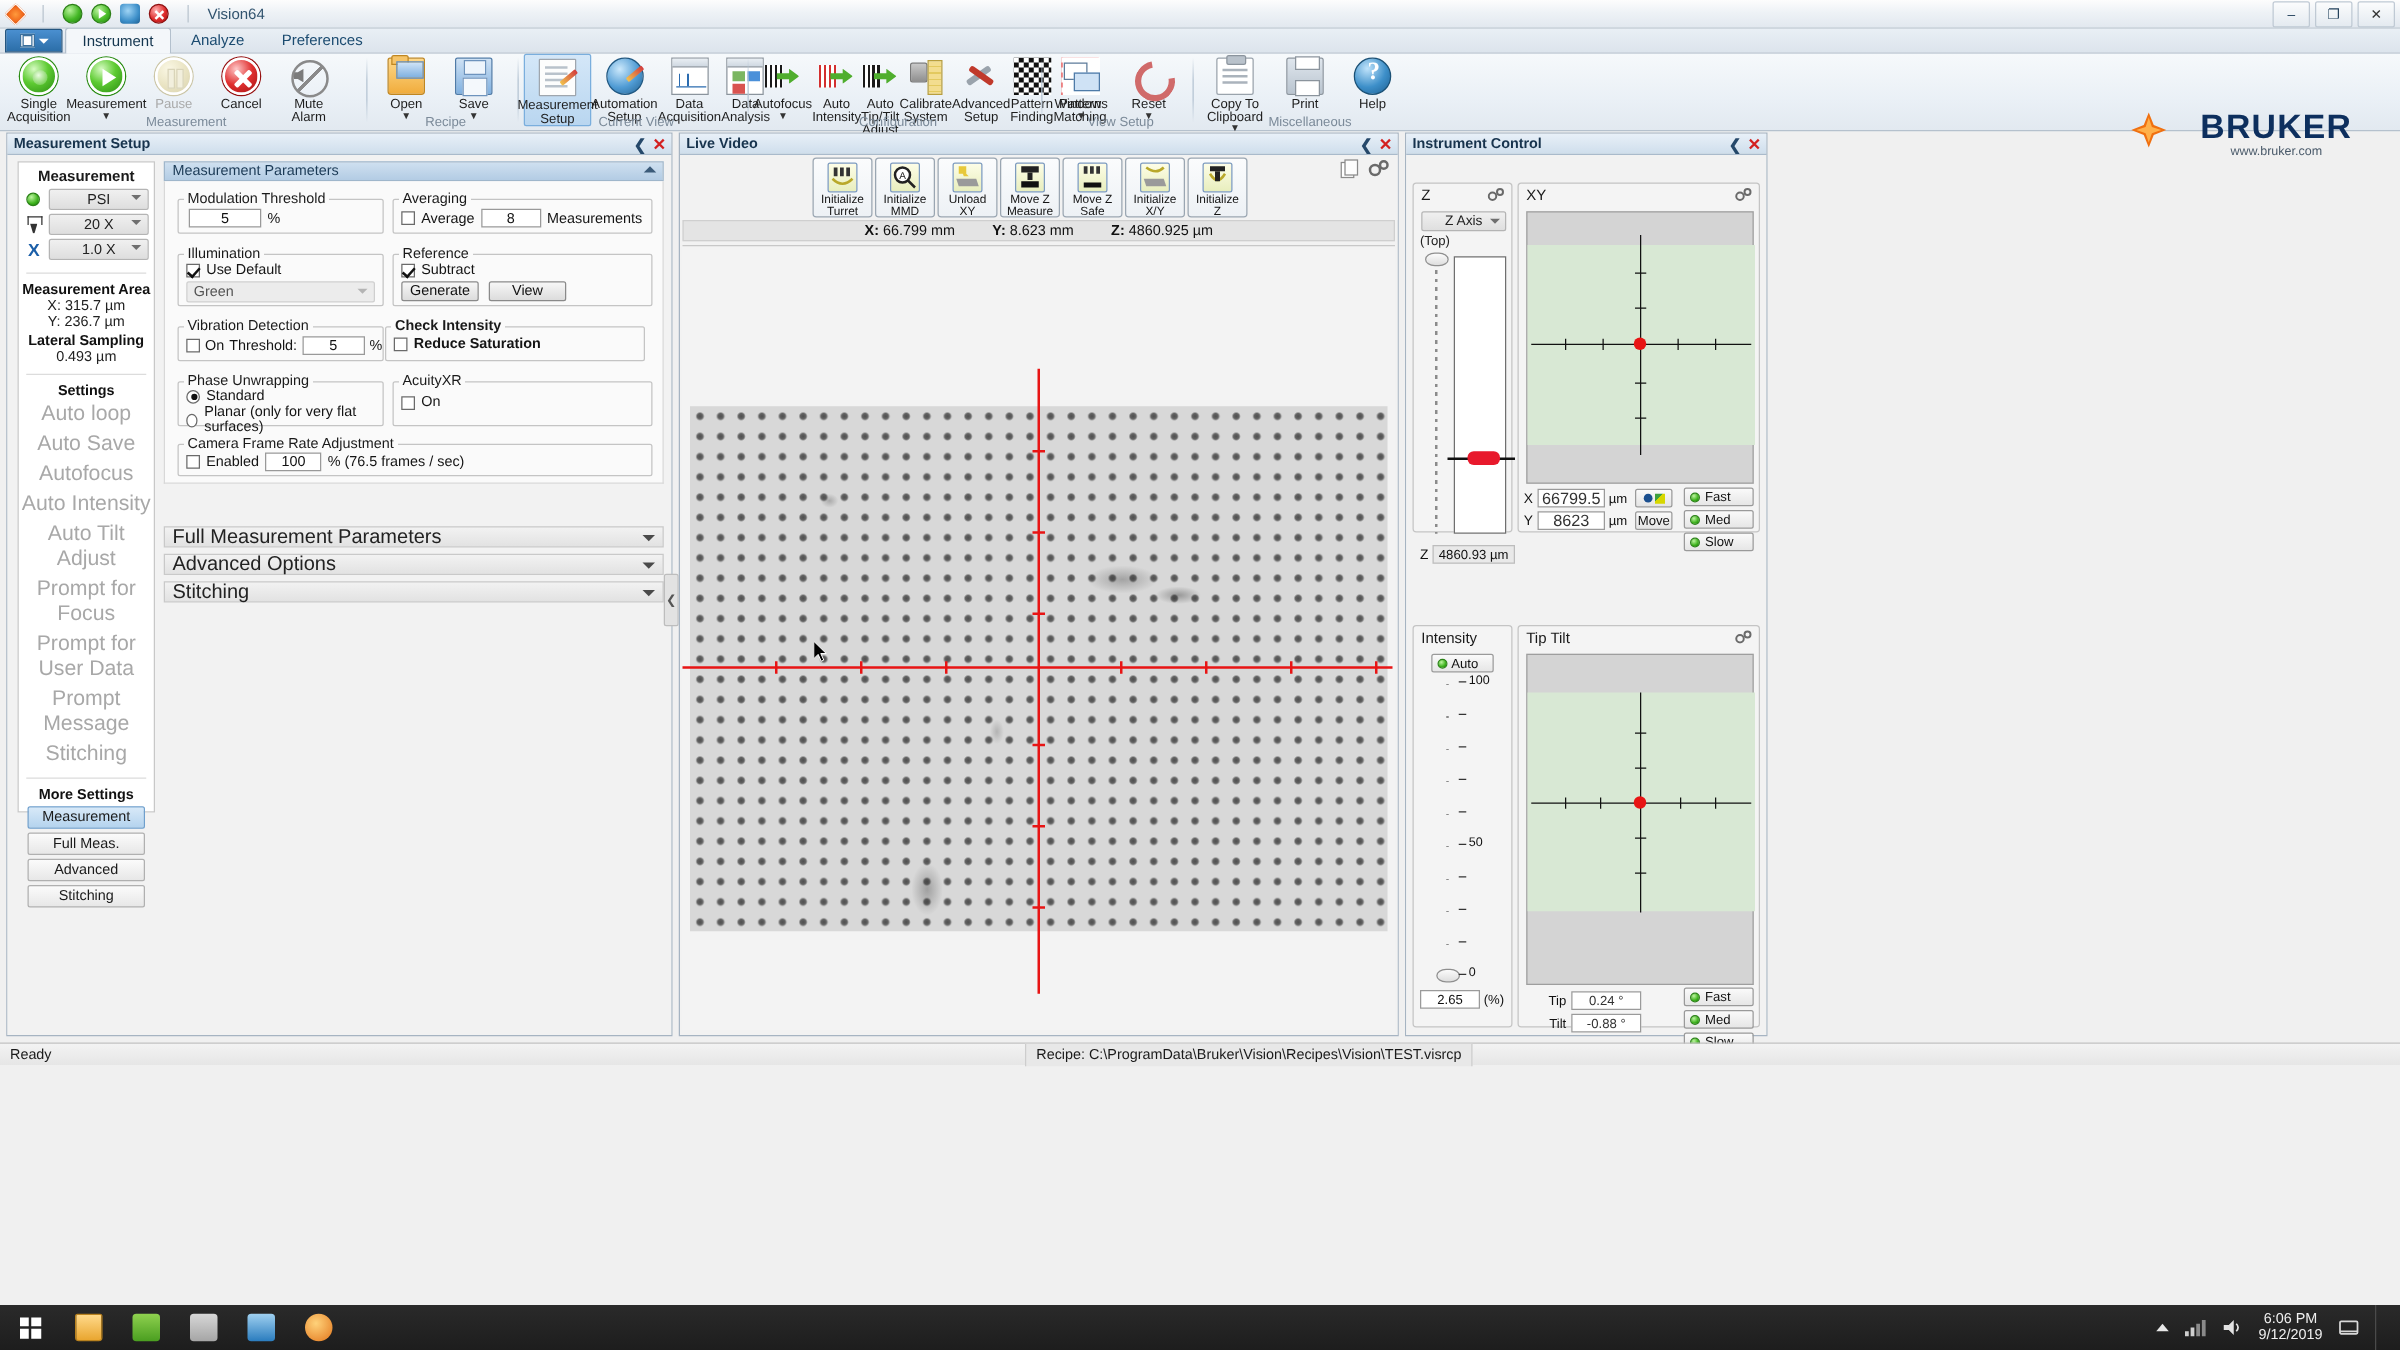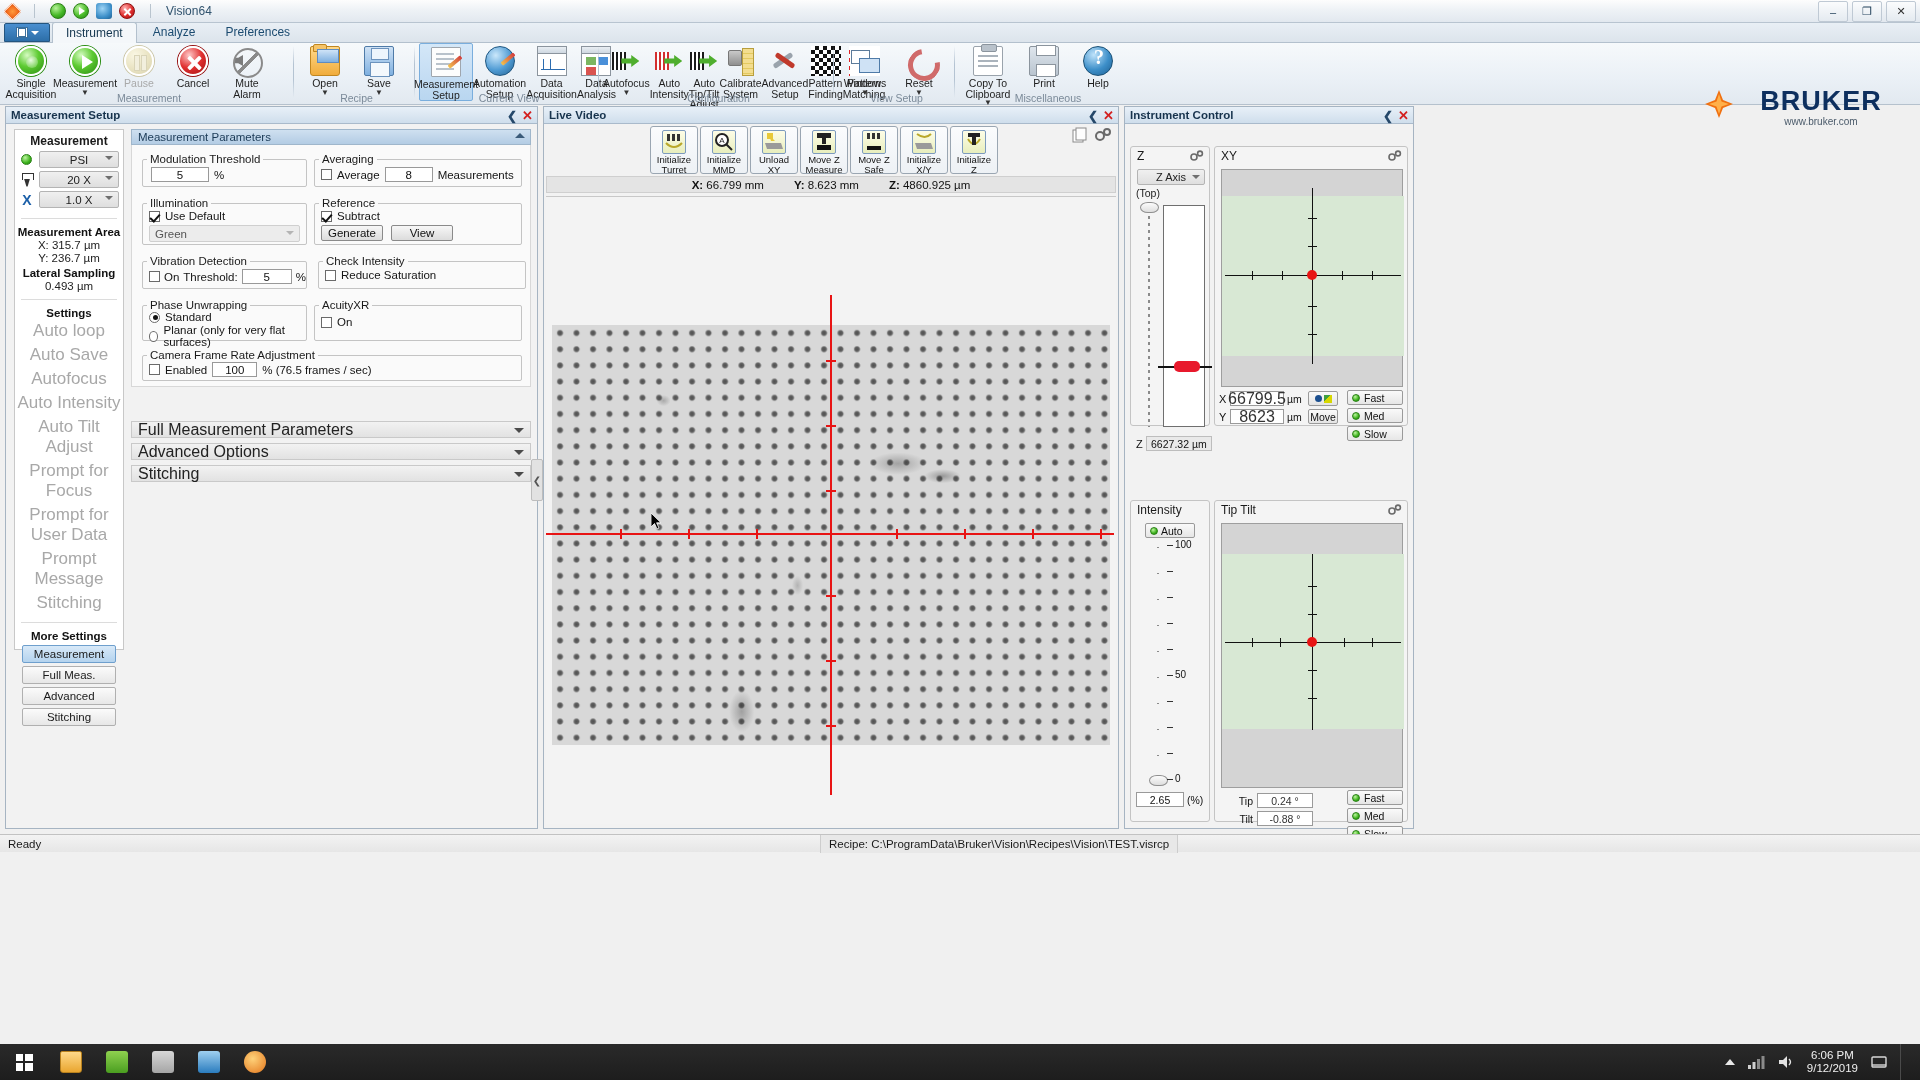--- a/index.html
+++ b/index.html
@@ -395,21 +395,21 @@
   .z-readout .zv { flex:1; height:15px; background:#e9e9e9; border:1px solid #bdbdbd; font-size:10.5px; color:#111; display:flex;align-items:center;justify-content:center;}
 
   .xy-pad { position:absolute; left:6px; top:22px; width:182px; height:218px; background:#d4d4d4; border:1px solid #9e9e9e; }
   .xy-green { position:absolute; left:0; top:26px; width:182px; height:160px; background:#d8e8d4; }
   .xy-cross-h { position:absolute; left:3px; top:105px; width:176px; height:1px; background:#111; }
   .xy-cross-v { position:absolute; left:90px; top:18px; width:1px; height:176px; background:#111; }
   .xy-dot { position:absolute; left:85px; top:100px; width:10px; height:10px; border-radius:50%; background:#e81414; }
   .xy-fields { position:absolute; left:4px; top:244px; width:186px; }
   .xy-frow { display:flex; align-items:center; gap:3px; margin-bottom:3px; }
   .xy-frow .k { font-size:11px; color:#111; width:8px; }
-  .xy-frow .v { width:54px; height:15px; background:#fff; border:1px solid #9a9a9a; font-size:16px; color:#333; display:flex;align-items:center;justify-content:center;}
+  .xy-frow .v { width:54px; height:15px; background:#fff; border:1px solid #9a9a9a; font-size:13px; color:#333; display:flex;align-items:center;justify-content:center;}
   .xy-frow .u { font-size:10.5px; color:#111; width:18px; }
   .joy-btn { width:30px;height:15px;border:1px solid #9a9a9a;border-radius:2px;background:linear-gradient(to bottom,#fafafa,#e4e4e4);display:flex;align-items:center;justify-content:center;gap:2px;}
   .joy-dot { width:7px;height:7px;border-radius:50%;background:#1b4f8f; }
   .joy-pen { width:8px;height:8px;background:linear-gradient(135deg,#3fa03f 40%,#d7d700 40%);transform:rotate(0deg); }
   .move-btn { width:30px;height:15px;border:1px solid #9a9a9a;border-radius:2px;background:linear-gradient(to bottom,#fafafa,#e4e4e4);font-size:10.5px;color:#111;display:flex;align-items:center;justify-content:center;}
   .speed-col { position:absolute; right:4px; top:243px; width:56px; }
   .speed-btn {
     height:15px; margin-bottom:3px; border:1px solid #9a9a9a; border-radius:2px;
     background: linear-gradient(to bottom,#fafafa,#e6e6e6);
     display:flex;align-items:center; padding-left:4px; gap:4px; font-size:10.5px; color:#111;
@@ -798,21 +798,21 @@
             <legend>Vibration Detection</legend>
             <div style="display:flex;align-items:center;gap:4px;padding:2px 0 0 6px;">
               <span class="cb"></span>
               <span class="ftxt">On</span>
               <span class="ftxt">Threshold:</span>
               <span class="txtbox" style="width:50px">5</span>
               <span class="ftxt">%</span>
             </div>
           </fieldset>
 
-          <fieldset class="gb" style="left:186px;top:110px;width:208px;height:34px;">
+          <fieldset class="gb" style="left:176px;top:110px;width:208px;height:34px;font-weight:bold;">
             <legend>Check Intensity</legend>
             <div style="display:flex;align-items:center;gap:5px;padding:2px 0 0 6px;">
               <span class="cb"></span>
               <span class="ftxt">Reduce Saturation</span>
             </div>
           </fieldset>
 
           <fieldset class="gb" style="left:10px;top:154px;width:165px;height:42px;">
             <legend>Phase Unwrapping</legend>
             <div style="display:flex;align-items:center;gap:5px;padding:0 0 0 6px;">
@@ -1032,21 +1032,21 @@
         </div>
         <div class="z-top-lbl">(Top)</div>
         <div class="z-slider-track"></div>
         <div class="z-slider-thumb"></div>
         <div class="z-bar">
           <div class="z-bar-pos"></div>
           <div class="z-bar-red"></div>
         </div>
         <div class="z-readout">
           <span class="zl">Z</span>
-          <span class="zv">6627.32 µm</span>
+          <span class="zv">4860.93 µm</span>
         </div>
       </div>
 
       <div class="ic-group" id="grp-xy">
         <div class="ic-gtitle">
           <span>XY</span>
           <span class="ic-gear">
             <svg width="14" height="11" viewBox="0 0 14 11">
                 <circle cx="4" cy="7" r="3" fill="none" stroke="#6a6a6a" stroke-width="1.6"></circle>
                 <circle cx="10" cy="3.5" r="2.4" fill="none" stroke="#6a6a6a" stroke-width="1.6"></circle>

